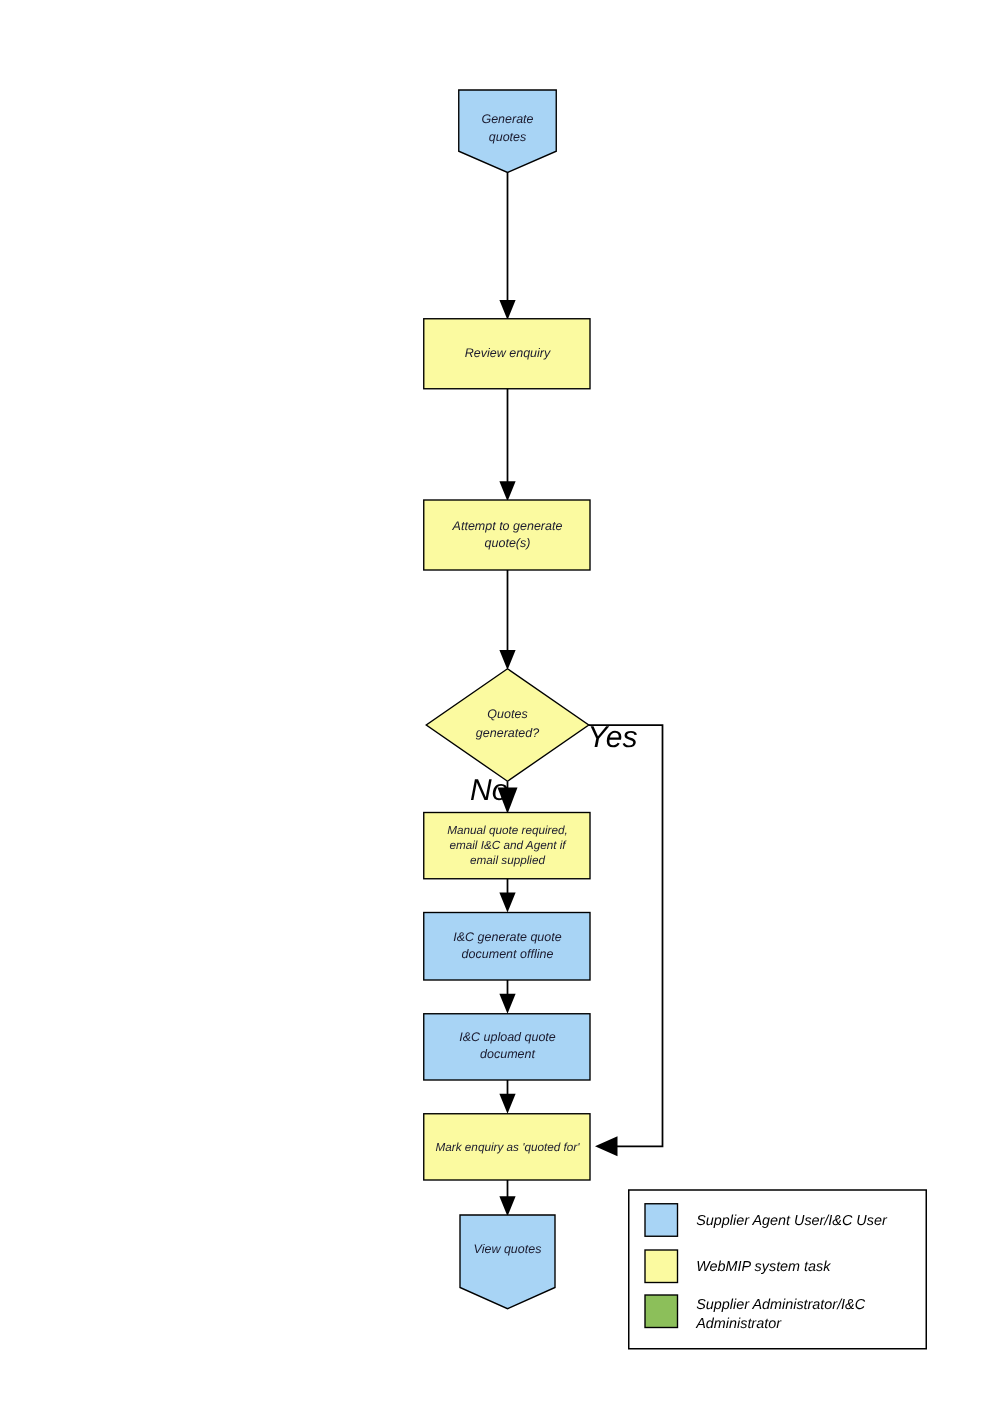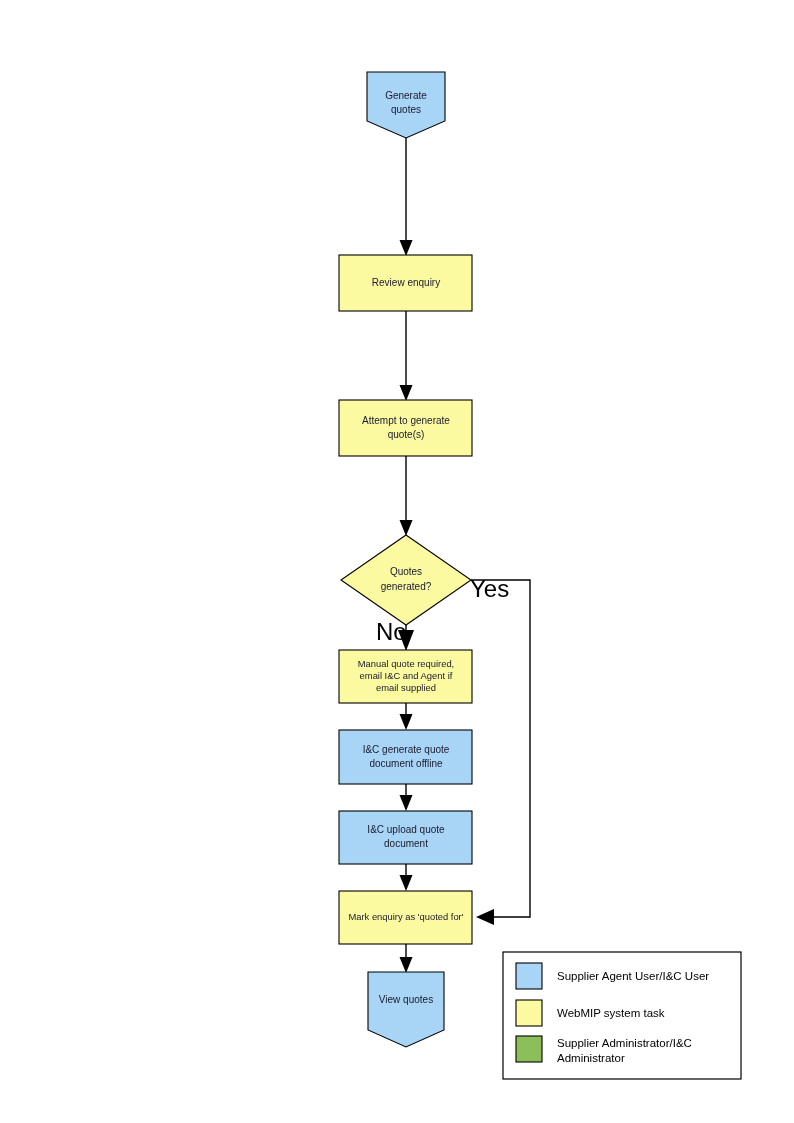--- a/index.html
+++ b/index.html
@@ -11,20 +11,21 @@
   body {
     font-family: "Liberation Sans", sans-serif;
     -webkit-font-smoothing: none;
   }
   #canvas {
     position: relative;
     width: 794px;
     height: 1123px;
     background: #ffffff;
     overflow: hidden;
+    font-style: italic;
   }
   svg.flow {
     position: absolute;
     left: 0;
     top: 0;
     width: 794px;
     height: 1123px;
   }
   .node-text {
     font-family: "Liberation Sans", sans-serif;

